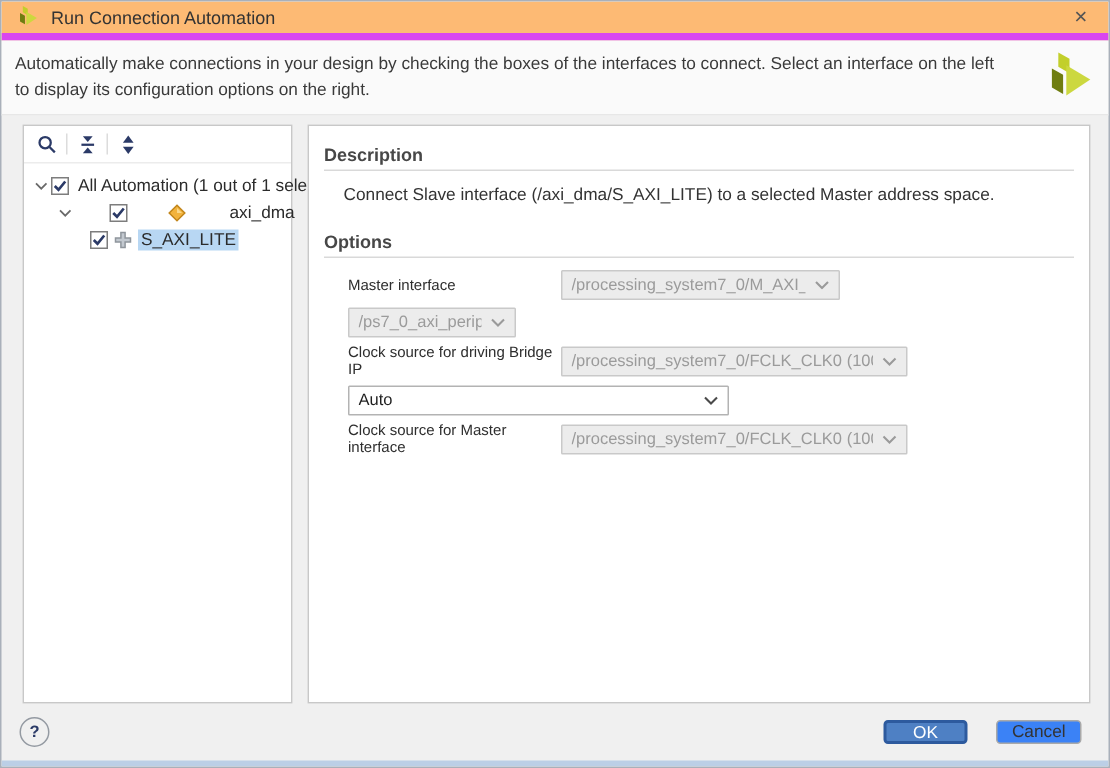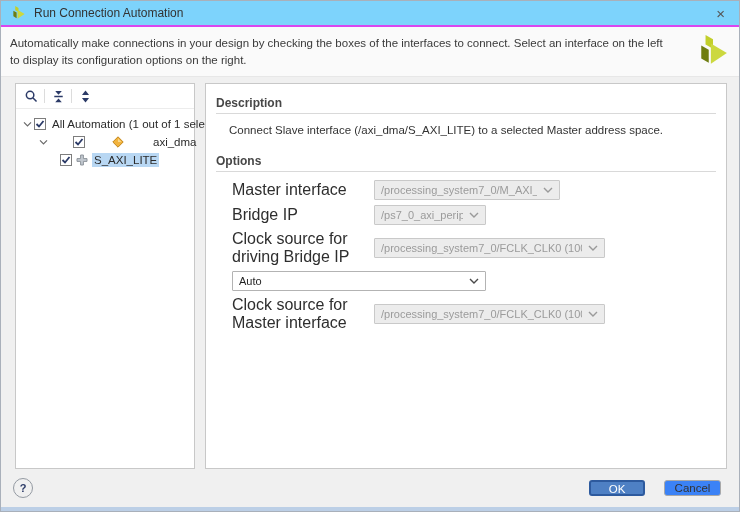--- a/index.html
+++ b/index.html
@@ -3,22 +3,22 @@
 <meta charset="utf-8">
 <title>Run Connection Automation</title>
 <style>
   html,body{margin:0;padding:0;background:#d7d7d7;font-family:"Liberation Sans",sans-serif;}
   .dialog{
     position:relative;width:740px;height:512px;background:#f0f0f0;
     box-sizing:border-box;border:1px solid #a9b0ba;overflow:hidden;
   }
   
   .titlebar{
-    position:absolute;top:0;left:0;right:0;height:26px;background:#7dd3fc;
-    border-bottom:2px solid #d946ef;display:flex;align-items:center;padding:0 10px;box-sizing:border-box;
+    position:absolute;top:0;left:0;right:0;height:26px;background:#fdba74;
+    border-bottom:5px solid #d946ef;display:flex;align-items:center;padding:0 10px;box-sizing:border-box;
   }
   .titlebar .app-icon{width:15px;height:15px;margin-right:8px;flex:0 0 auto;}
   .titlebar .title{font-size:12px;color:#333;}
   .titlebar .close{
     margin-left:auto;font-size:15px;color:#555;cursor:default;line-height:1;
     padding:1px 4px;
   }
   
   .banner{
     position:absolute;top:26px;left:0;right:0;height:50px;background:#fafafa;
@@ -55,21 +55,21 @@
   }
   .node-icon{width:12px;height:12px;margin-right:4px;flex:0 0 auto;}
   .tree-label{padding:1px 2px;}
   .tree-label.selected{background:#b8d7f3;}
   
   .section-heading{font-size:12px;font-weight:bold;color:#474747;}
   .rule{border:none;border-top:1px solid #d9d9d9;margin:3px 0 0 0;}
   .desc-text{font-size:11.5px;color:#333;margin:10px 0 18px 13px;}
   .options-rows{margin:8px 0 0 16px;}
   .opt-row{display:flex;align-items:center;margin-bottom:5px;}
-  .opt-label{width:142px;flex:0 0 auto;font-size:16px;color:#2e2e2e;}
+  .opt-label{width:142px;flex:0 0 auto;font-size:10px;color:#2e2e2e;}
   .select{
     height:20px;box-sizing:border-box;display:flex;align-items:center;
     padding:0 6px;font-size:11px;border-radius:1px;
   }
   .select .val{flex:1;white-space:nowrap;overflow:hidden;margin-right:6px;}
   .select .dd{flex:0 0 auto;display:flex;align-items:center;}
   .select.disabled{background:#ececec;border:1px solid #c9c9c9;color:#9b9b9b;}
   .select.enabled{background:#ffffff;border:1px solid #b3b3b3;color:#1f1f1f;}
   
   .footer{
@@ -199,21 +199,20 @@
           <span class="val">/processing_system7_0/M_AXI_GP0</span>
           <span class="dd">
             <svg width="10" height="6" viewBox="0 0 10 6">
                 <polyline points="1,1 5,5 9,1" fill="none" stroke="#9a9a9a" stroke-width="1.4"></polyline>
               </svg>
           </span>
         </div>
       </div>
 
       <div class="opt-row">
-        <span class="opt-label">Bridge IP</span>
         <div class="select disabled" style="width:112px;">
           <span class="val">/ps7_0_axi_periph</span>
           <span class="dd">
             <svg width="10" height="6" viewBox="0 0 10 6">
                 <polyline points="1,1 5,5 9,1" fill="none" stroke="#9a9a9a" stroke-width="1.4"></polyline>
               </svg>
           </span>
         </div>
       </div>
 

